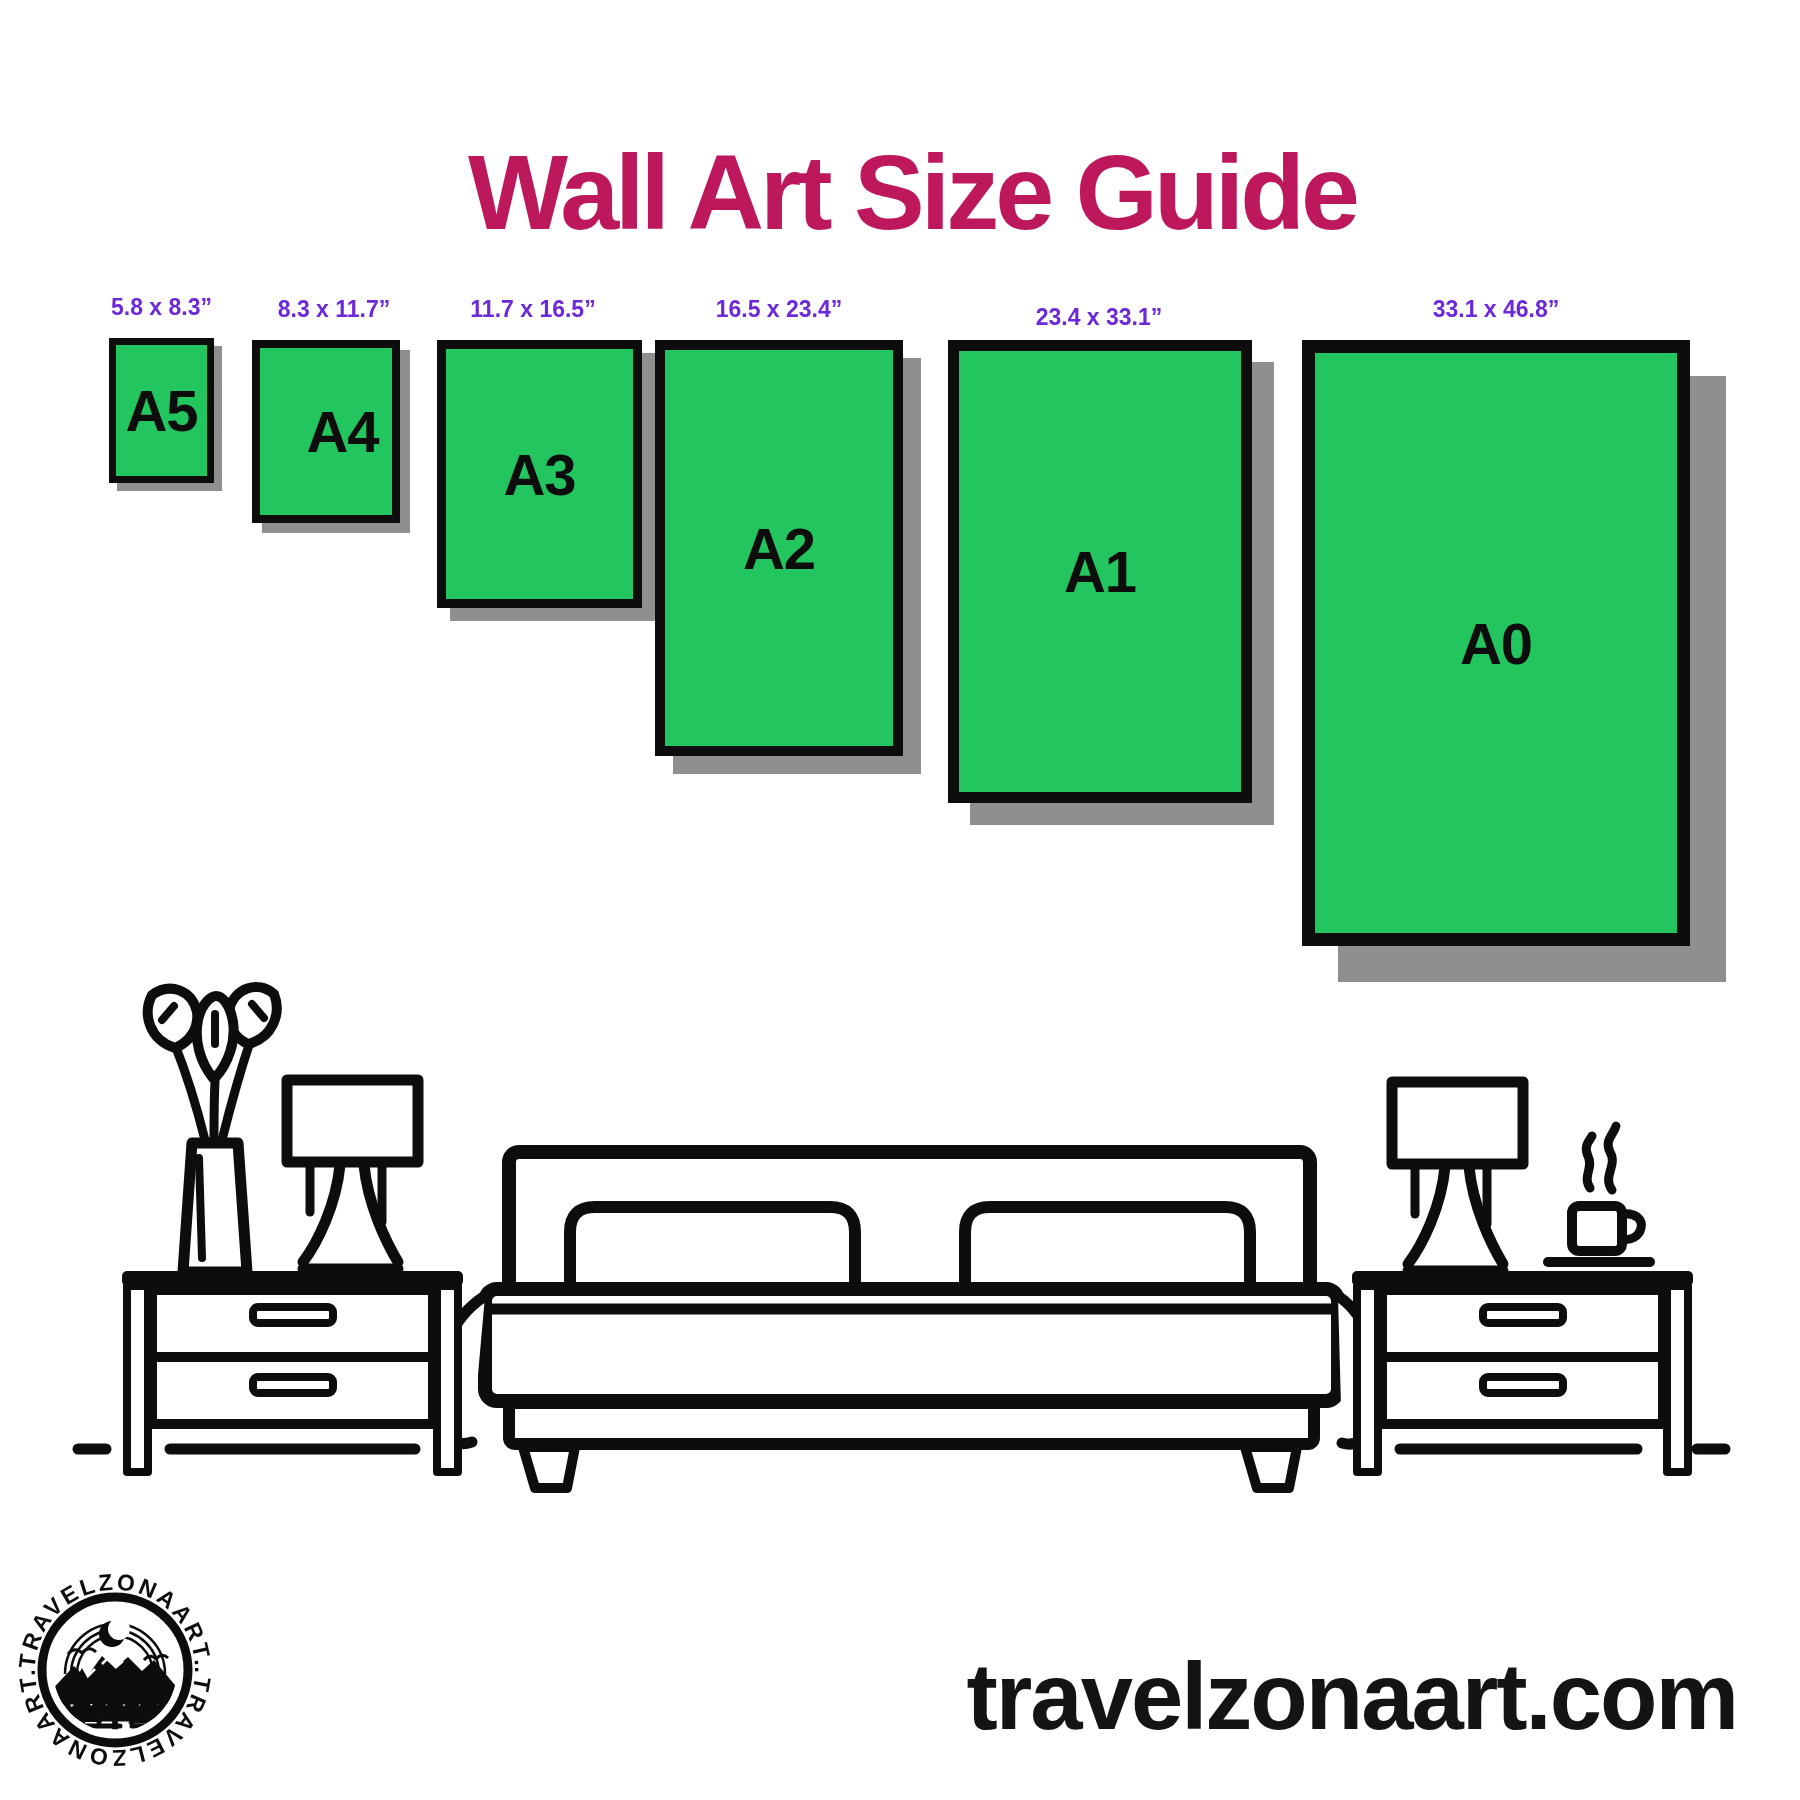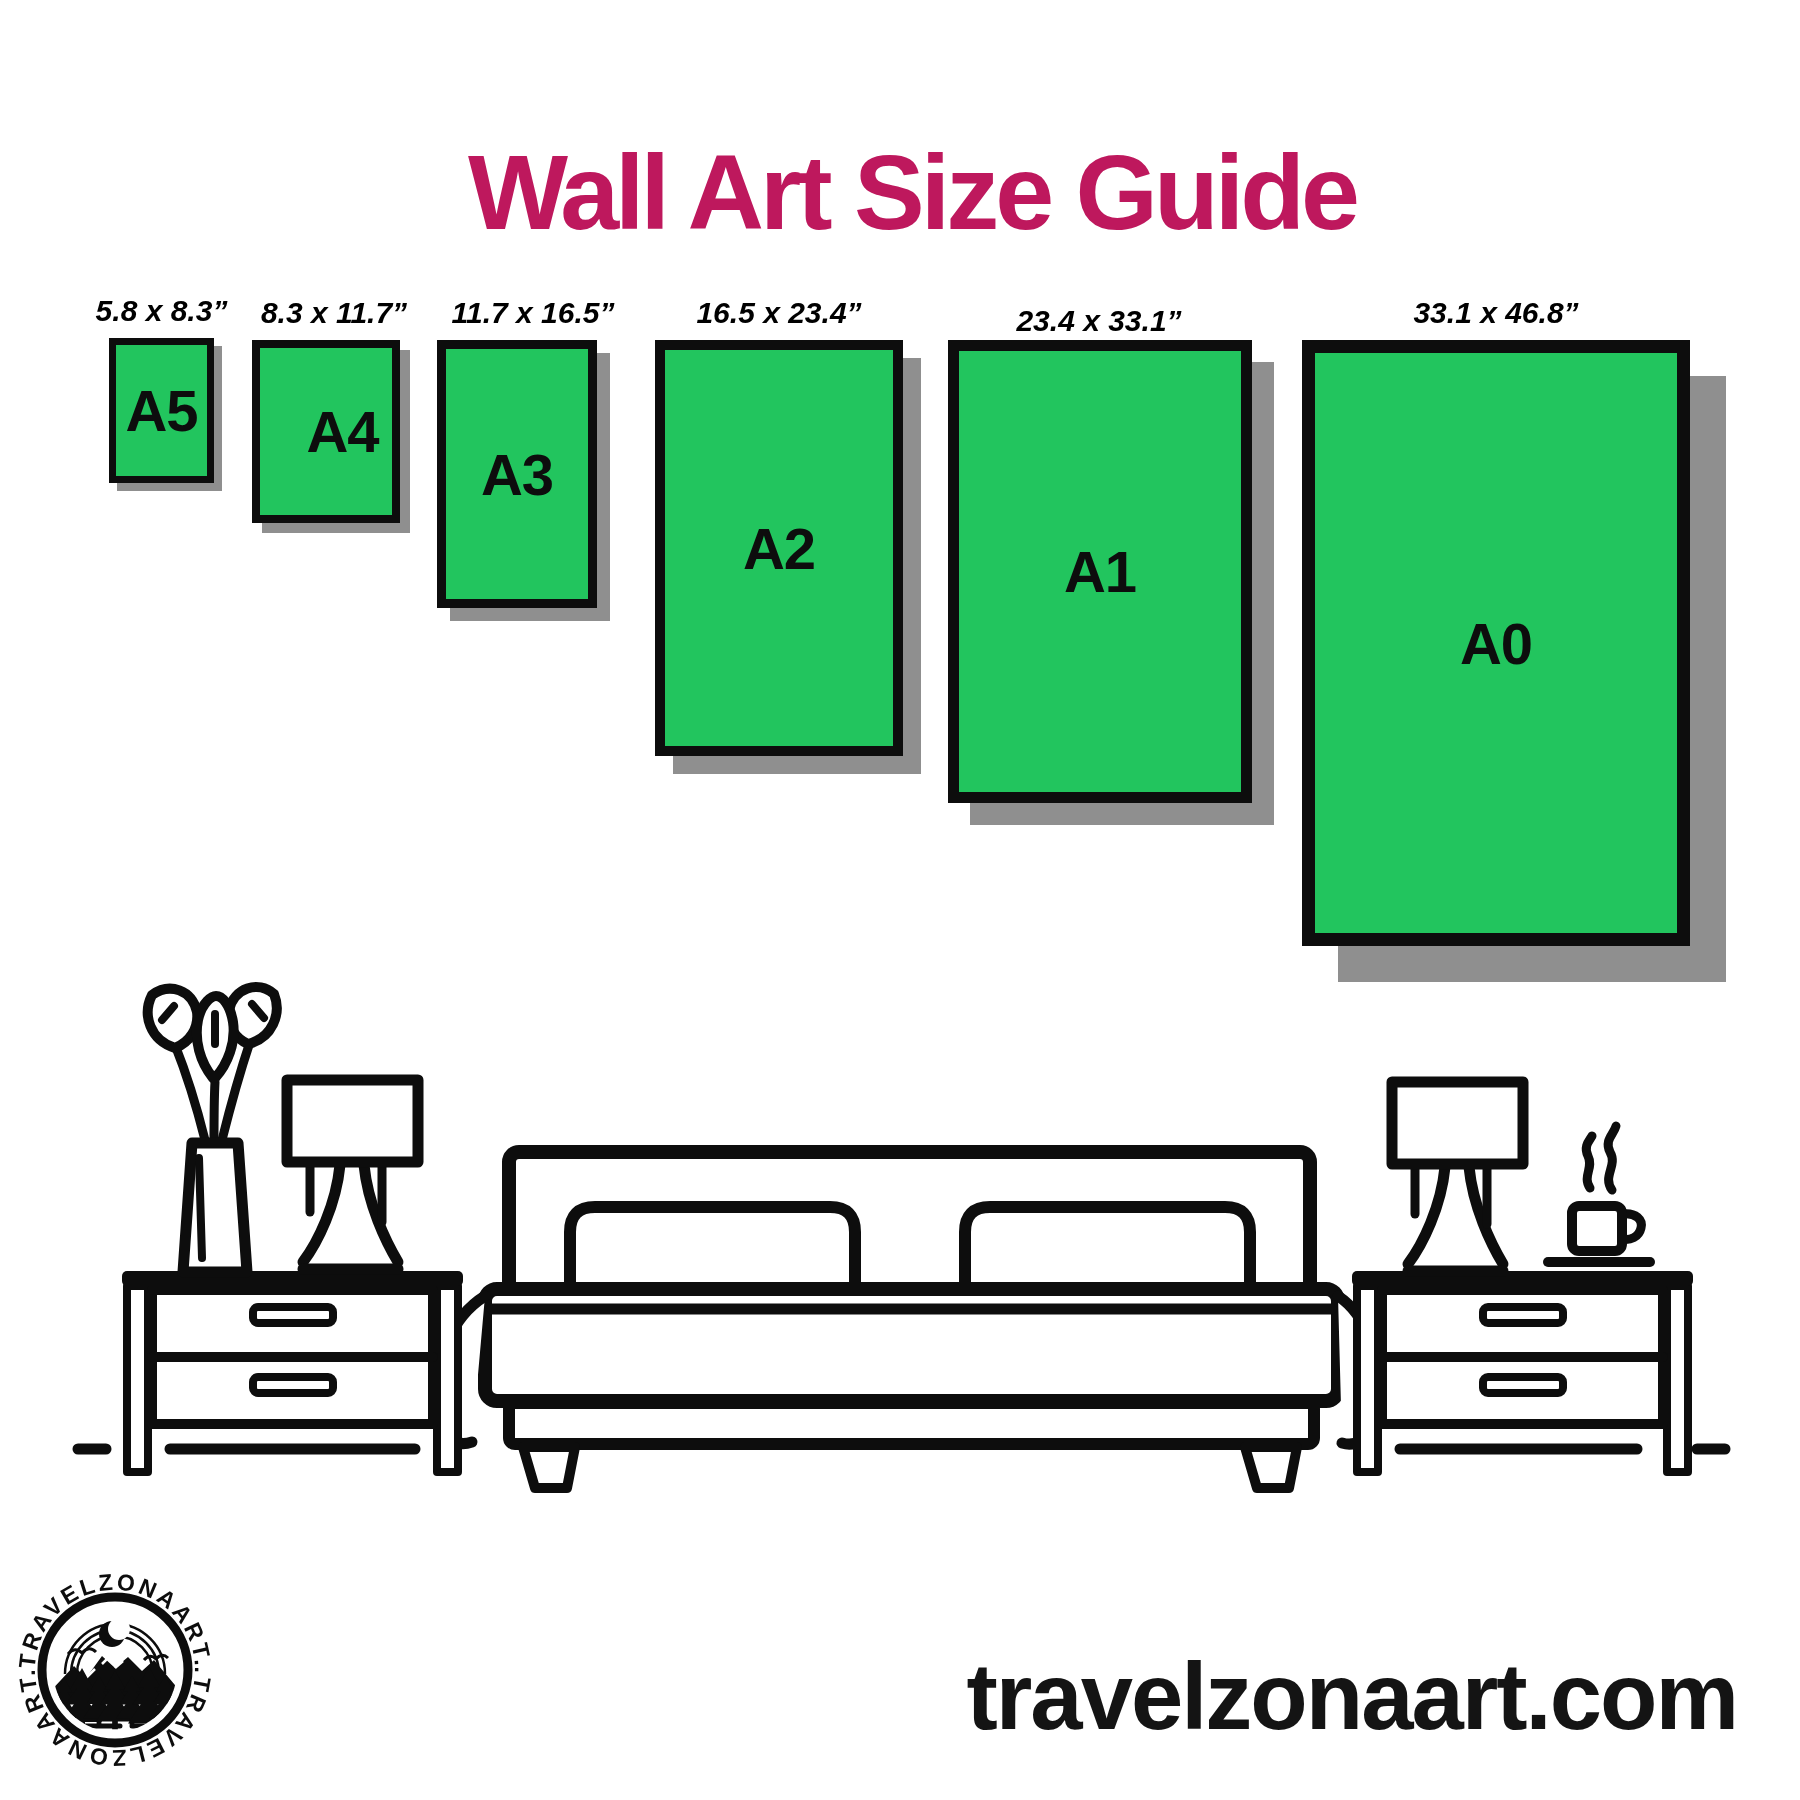--- a/index.html
+++ b/index.html
@@ -10,21 +10,21 @@
     color:#0d0d0d;
   }
   .poster{position:absolute;inset:0;}
   .page-title{
     position:absolute;left:0;top:66px;width:1800px;
     text-align:center;font-size:106px;font-weight:bold;
     letter-spacing:-4px;line-height:1.05;color:#be185d;margin-left:12px;
   }
   .size-label{
     position:absolute;transform:translateX(-50%);
-    font-size:30px;font-weight:bold;white-space:nowrap;color:#000000;font-style:italic;
+    font-size:23px;font-weight:bold;white-space:nowrap;color:#6d28d9;
   }
   .frame{
     position:absolute;box-sizing:border-box;background:#22c55e;
     display:flex;align-items:center;justify-content:center;
   }
   .frame .letter{
     font-size:58px;font-weight:bold;letter-spacing:-1px;color:#0d0d0d;
   }
   .scene-svg{position:absolute;left:60px;top:960px;}
   .logo-svg{position:absolute;left:2px;top:1554px;}
@@ -44,21 +44,21 @@
   <section id="frames-layer">
       <div class="size-label" style="left: 161.5px; top: 294px;">5.8 x 8.3”</div>
       <div class="frame" style="left: 109px; top: 338px; width: 105px; height: 145px; border: 7px solid rgb(13, 13, 13); box-shadow: rgb(143, 143, 143) 8px 8px 0px 0px;">
         <span class="letter">A5</span>
       </div>
       <div class="size-label" style="left: 334px; top: 296px;">8.3 x 11.7”</div>
       <div class="frame" style="left: 252px; top: 340px; width: 148px; height: 183px; border: 8px solid rgb(13, 13, 13); box-shadow: rgb(143, 143, 143) 10px 10px 0px 0px; padding-left: 33px;">
         <span class="letter">A4</span>
       </div>
       <div class="size-label" style="left: 533px; top: 296px;">11.7 x 16.5”</div>
-      <div class="frame" style="left: 437px; top: 340px; width: 160px; height: 268px; border: 9px solid rgb(13, 13, 13); box-shadow: rgb(143, 143, 143) 13px 13px 0px 0px;">
+      <div class="frame" style="left: 437px; top: 340px; width: 205px; height: 268px; border: 9px solid rgb(13, 13, 13); box-shadow: rgb(143, 143, 143) 13px 13px 0px 0px;">
         <span class="letter">A3</span>
       </div>
       <div class="size-label" style="left: 779px; top: 296px;">16.5 x 23.4”</div>
       <div class="frame" style="left: 655px; top: 340px; width: 248px; height: 416px; border: 10px solid rgb(13, 13, 13); box-shadow: rgb(143, 143, 143) 18px 18px 0px 0px;">
         <span class="letter">A2</span>
       </div>
       <div class="size-label" style="left: 1099px; top: 284px; margin-top: 20px;">23.4 x 33.1”</div>
       <div class="frame" style="left: 948px; top: 340px; width: 304px; height: 463px; border: 11px solid rgb(13, 13, 13); box-shadow: rgb(143, 143, 143) 22px 22px 0px 0px;">
         <span class="letter">A1</span>
       </div>

